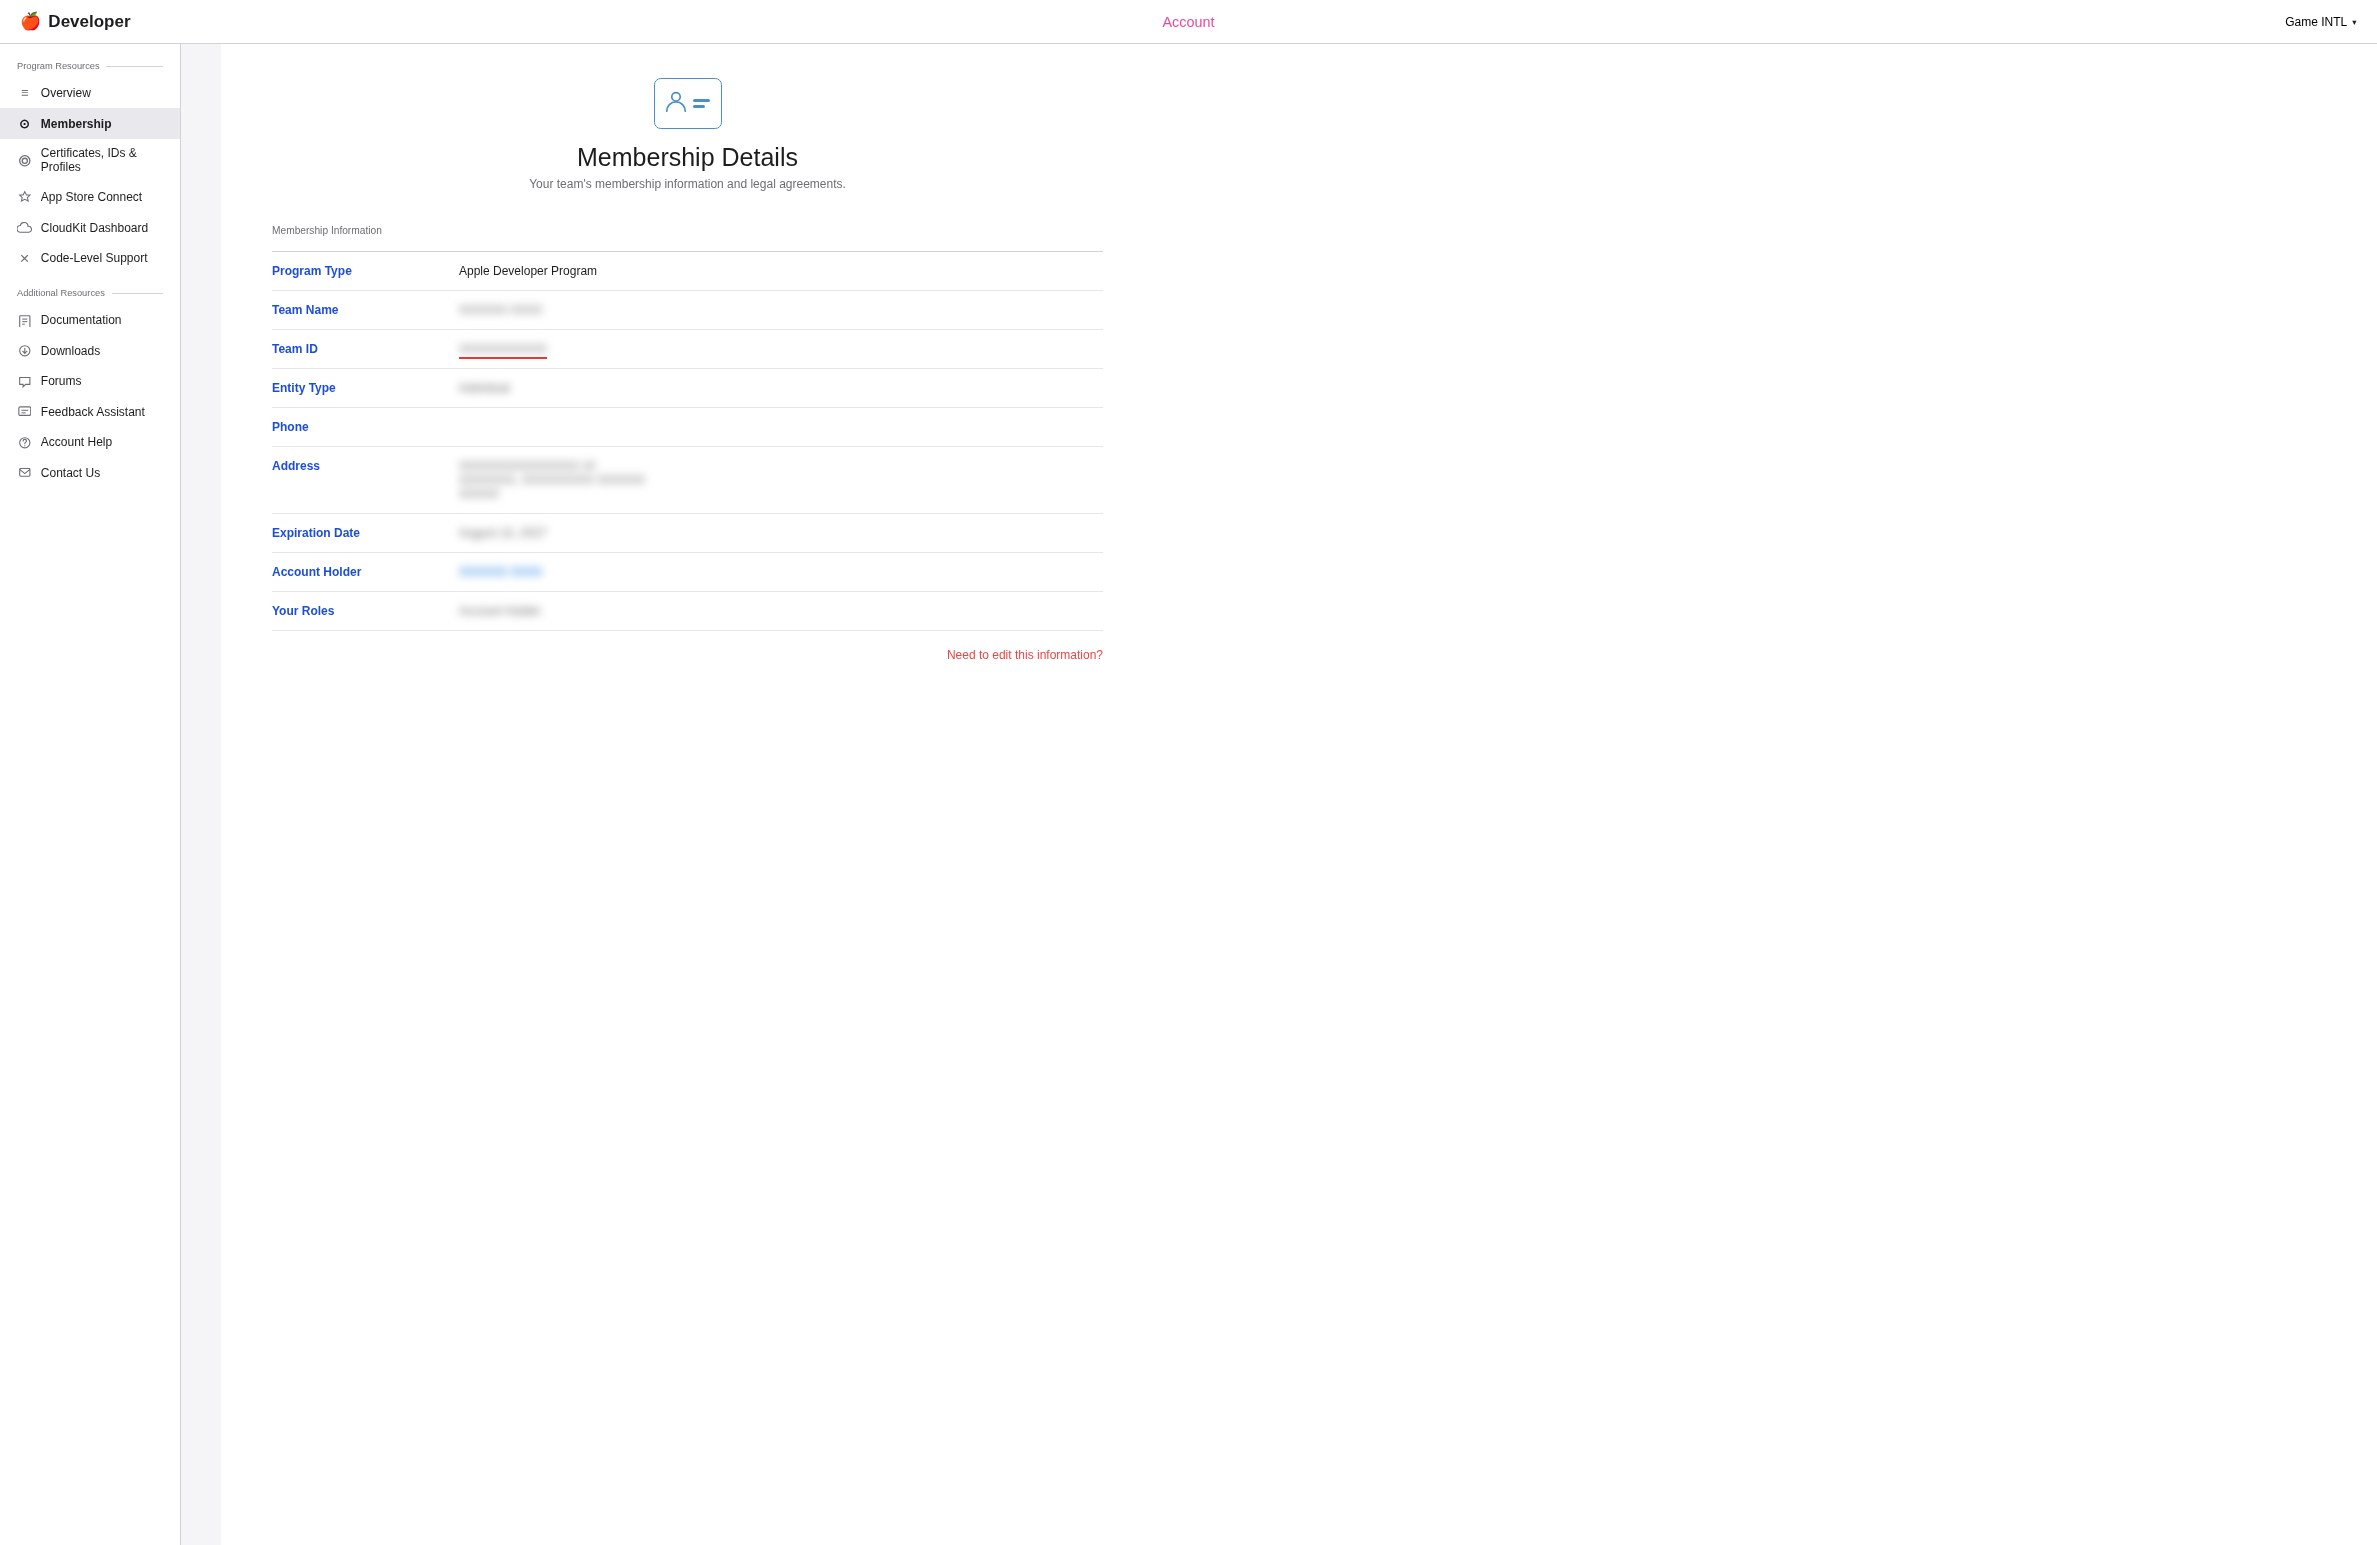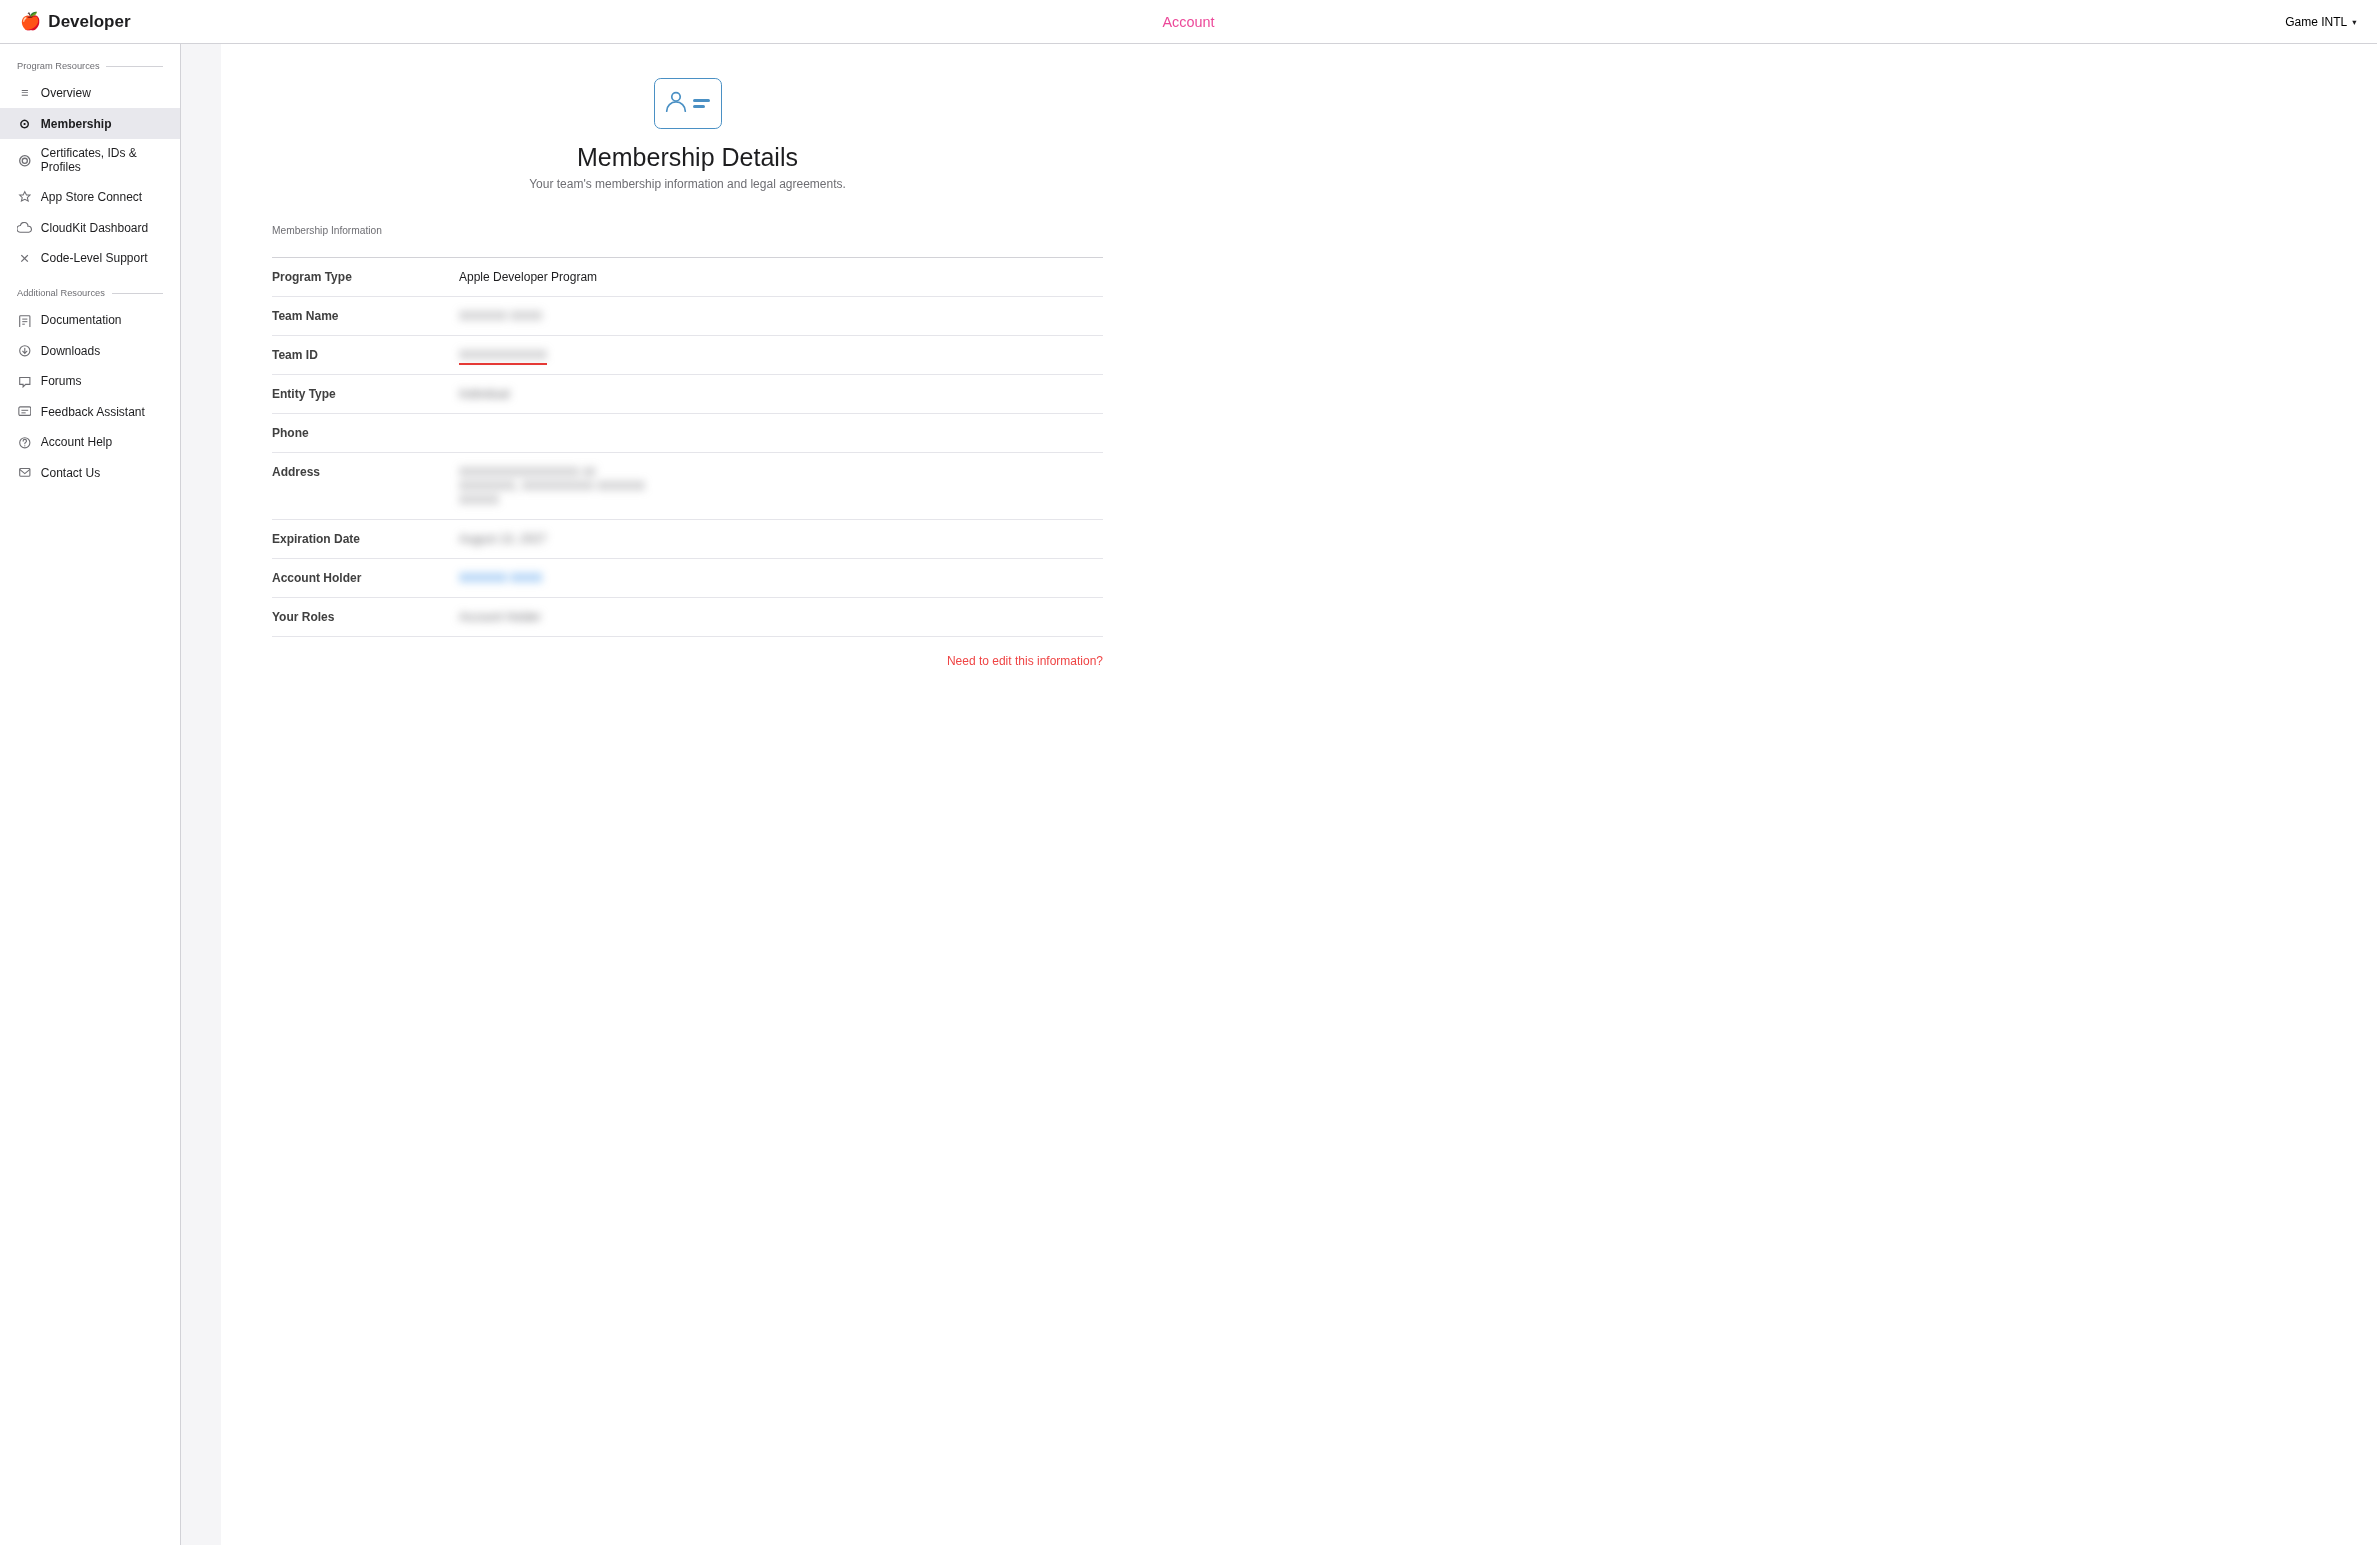--- a/index.html
+++ b/index.html
@@ -182,39 +182,39 @@
     .membership-page-subtitle {
       font-size: 12px;
       color: #6e6e73;
     }
 
     
     .section-title {
       font-size: 10.2px;
       color: #6e6e73;
       margin-bottom: 0;
-      padding-bottom: 21px;
+      padding-bottom: 15px;
       border-bottom: 0.8px solid #d2d2d7;
     }
 
     .info-table {
       width: 100%;
       border-collapse: collapse;
     }
     .info-row {
       border-bottom: 0.8px solid #e5e5ea;
     }
     .info-row td {
       padding: 12px 0;
       vertical-align: top;
     }
     .info-label {
       font-weight: 600;
       font-size: 12px;
-      color: #404040;
+      color: #1d4ed8;
       width: 187px;
       padding-right: 17px;
     }
     .info-value {
       font-size: 12px;
       color: #1d1d1f;
     }
 
     
     .team-id-wrapper {

